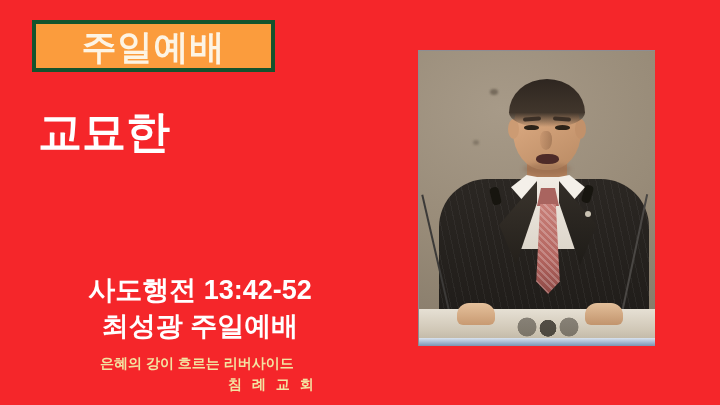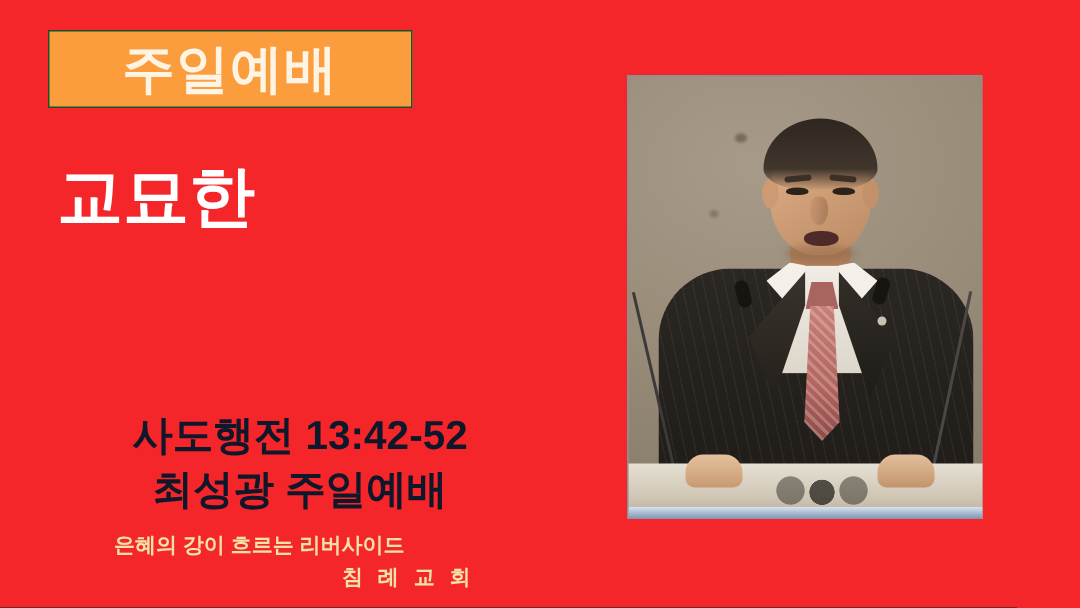--- a/index.html
+++ b/index.html
@@ -17,21 +17,21 @@
   }
 
   
   .badge {
     position: absolute;
     left: 32px;
     top: 20px;
     width: 243px;
     height: 52px;
     background: #FB9C3D;
-    border: 1px solid #14532d;
+    border: 4px solid #14532d;
     box-sizing: border-box;
     display: flex;
     align-items: center;
     justify-content: center;
   }
   .badge-text {
     color: #FDF4E4;
     font-size: 35px;
     font-weight: 700;
     letter-spacing: 1px;
@@ -59,42 +59,42 @@
 
   
   .meta-block {
     position: absolute;
     left: 0;
     top: 272px;
     width: 400px;
     text-align: center;
   }
   .meta-line {
-    color: #0f172a;
+    color: #ffffff;
     font-size: 27px;
     font-weight: 700;
     line-height: 1.35;
     white-space: nowrap;
   }
 
   
   .footer-block {
     position: absolute;
     left: 0;
     top: 353px;
     width: 400px;
   }
   .footer-line {
     color: #F3E3A2;
     font-size: 14px;
     font-weight: 700;
     line-height: 1.5;
     white-space: nowrap;
   }
-  .footer-line-1 { padding-left: 76px; }
+  .footer-line-1 { padding-left: 100px; }
   .footer-line-2 { padding-left: 228px; letter-spacing: 3px; }
 
   
   .photo {
     position: absolute;
     left: 418px;
     top: 50px;
     width: 237px;
     height: 296px;
     overflow: hidden;

